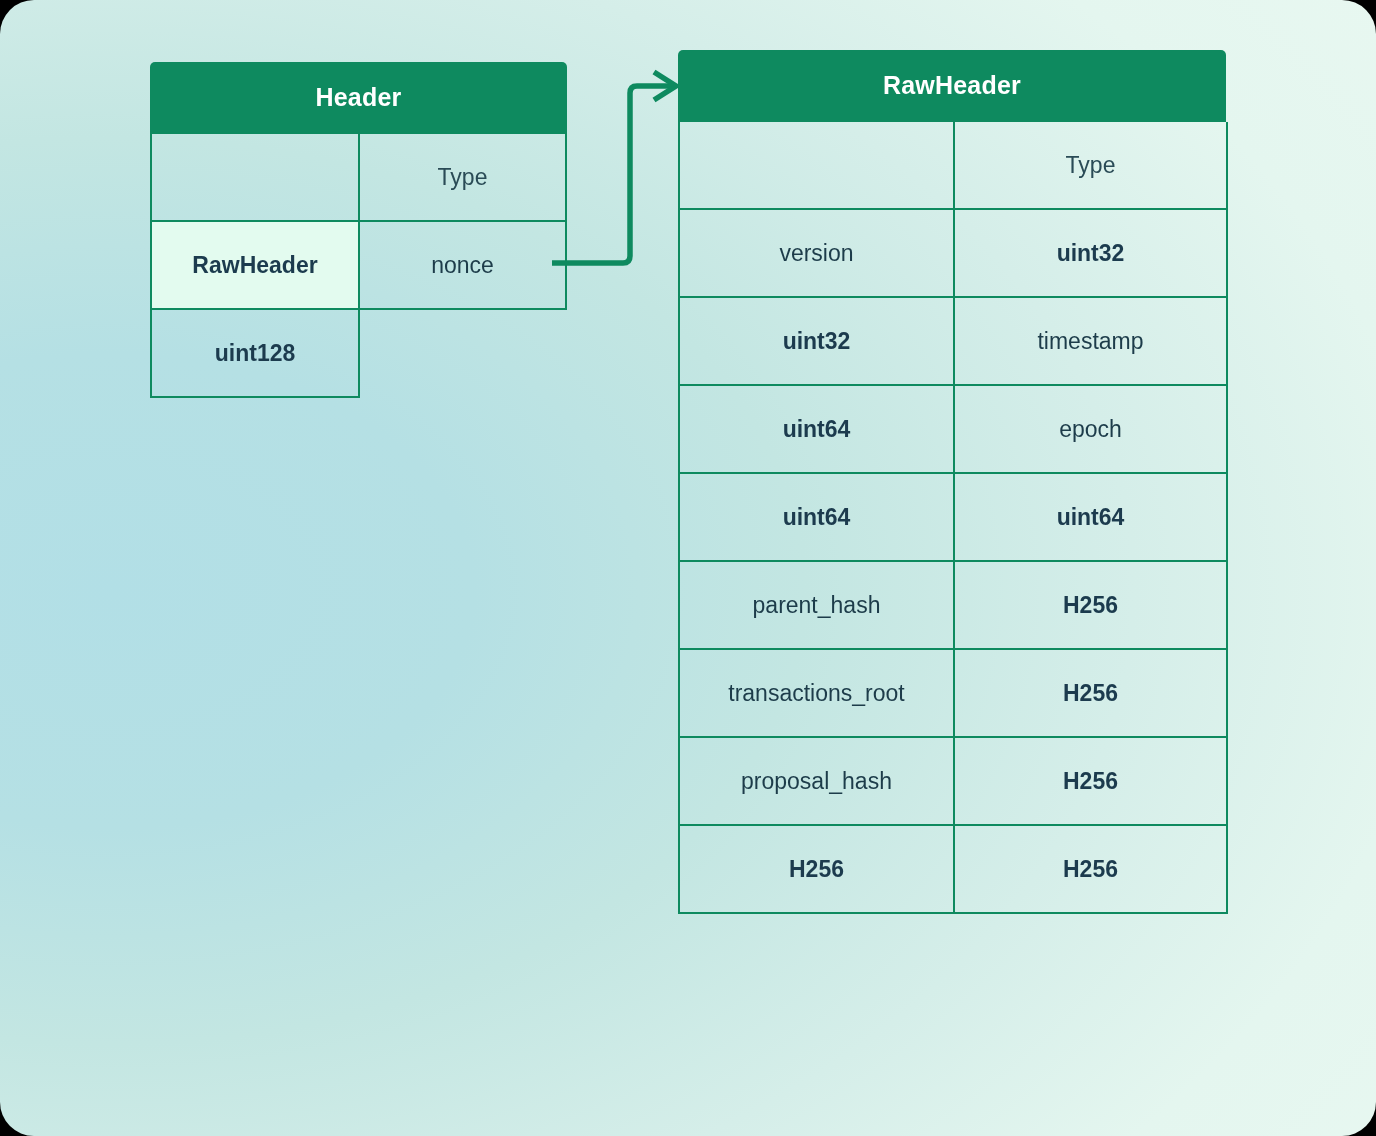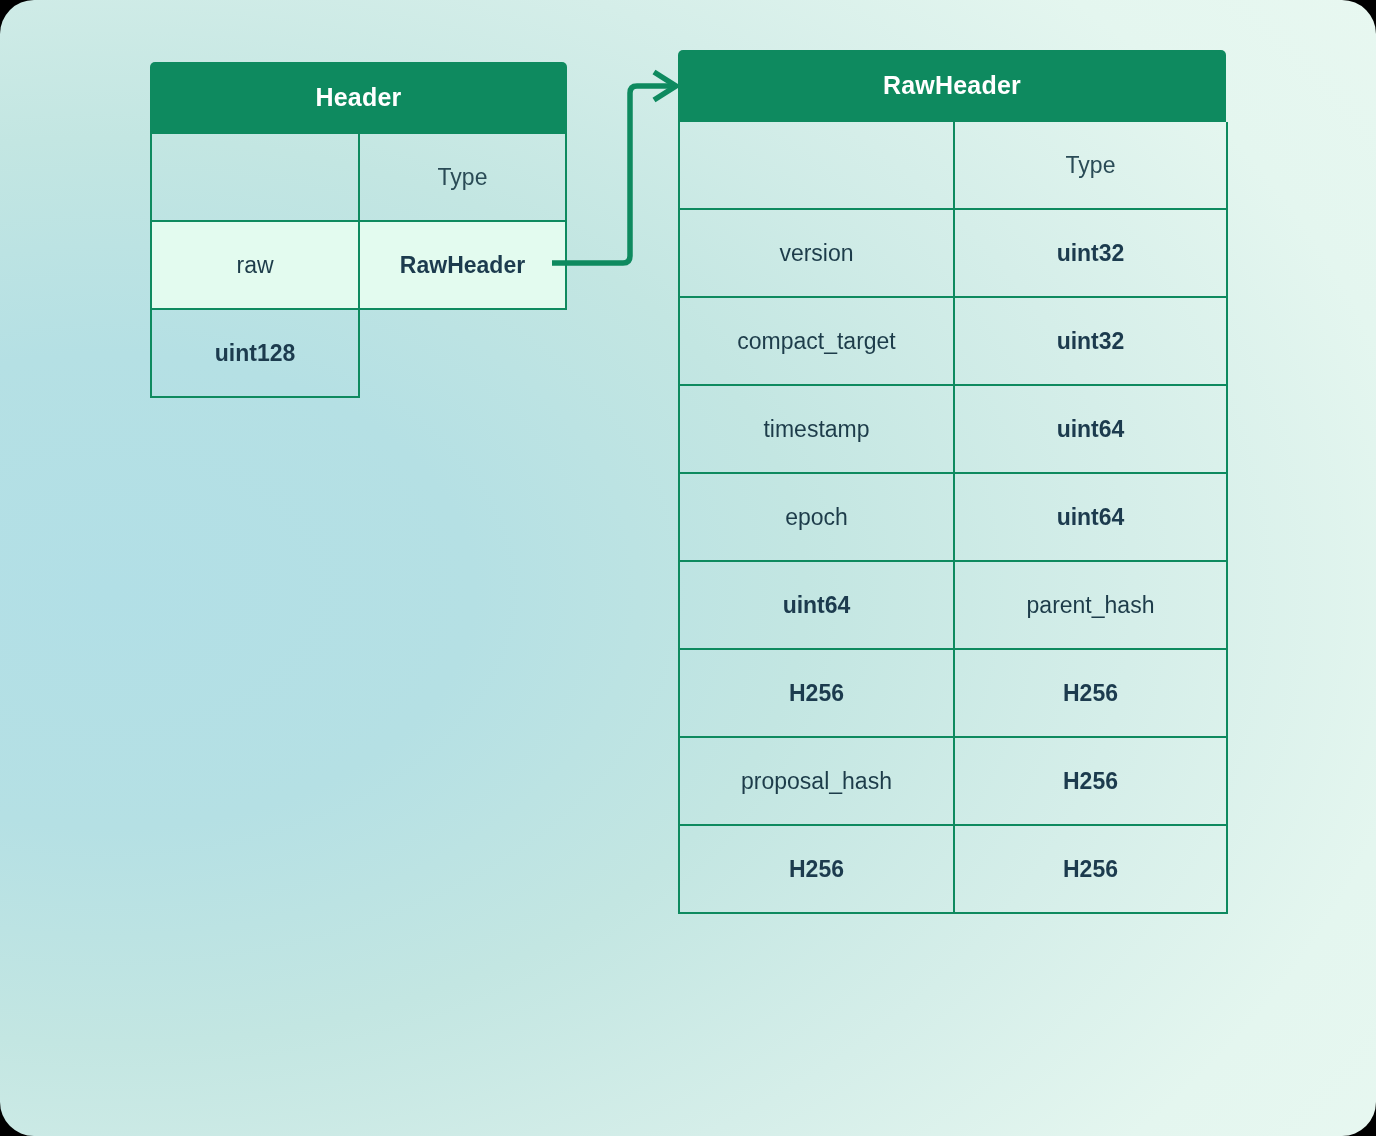--- a/index.html
+++ b/index.html
@@ -103,55 +103,55 @@
 <body>
 
 <div id="canvas">
 
   <div class="entity" id="header-entity">
     <div class="entity-title">Header</div>
     <div class="entity-grid">
       <div class="cell head-label"></div>
       <div class="cell head-label">Type</div>
 
-      <div class="cell" style="background:#e3fbef">raw</div>
       <div class="cell type-col" style="background:#e3fbef">RawHeader</div>
 
+      <div class="cell">nonce</div>
       <div class="cell type-col">uint128</div>
     </div>
   </div>
 
   <svg id="connector" viewBox="0 0 160 230">
     <path d="M 12 208 L 83 208 Q 90 208 90 201 L 90 38 Q 90 31 97 31 L 136 31" fill="none" stroke="#0e8a5f" stroke-width="5.5" stroke-linecap="butt" stroke-linejoin="round"></path>
     <path d="M 114 17 L 136 31 L 114 45" fill="none" stroke="#0e8a5f" stroke-width="5.5" stroke-linecap="butt" stroke-linejoin="miter"></path>
   </svg>
 
   <div class="entity" id="rawheader-entity">
     <div class="entity-title">RawHeader</div>
     <div class="entity-grid">
       <div class="cell head-label"></div>
       <div class="cell head-label">Type</div>
 
       <div class="cell">version</div>
       <div class="cell type-col">uint32</div>
 
-      <div class="cell">compact_target</div>
       <div class="cell type-col">uint32</div>
 
       <div class="cell">timestamp</div>
       <div class="cell type-col">uint64</div>
 
       <div class="cell">epoch</div>
       <div class="cell type-col">uint64</div>
 
       <div class="cell type-col">uint64</div>
 
       <div class="cell">parent_hash</div>
       <div class="cell type-col">H256</div>
 
+      <div class="cell">transactions_root</div>
       <div class="cell type-col">H256</div>
 
       <div class="cell">proposal_hash</div>
       <div class="cell type-col">H256</div>
 
       <div class="cell type-col">H256</div>
 
       <div class="cell type-col">H256</div>
     </div>
   </div>

